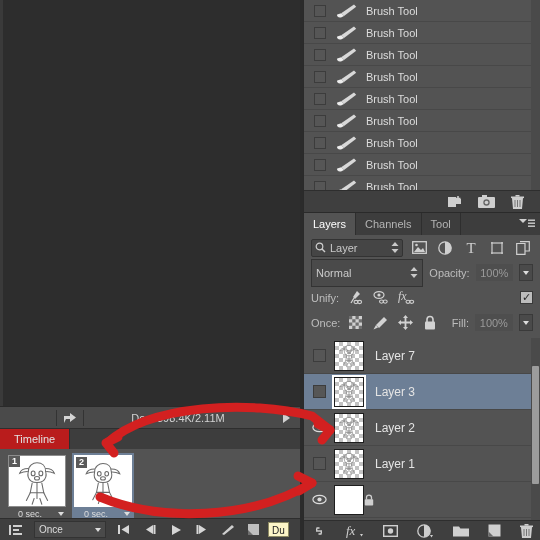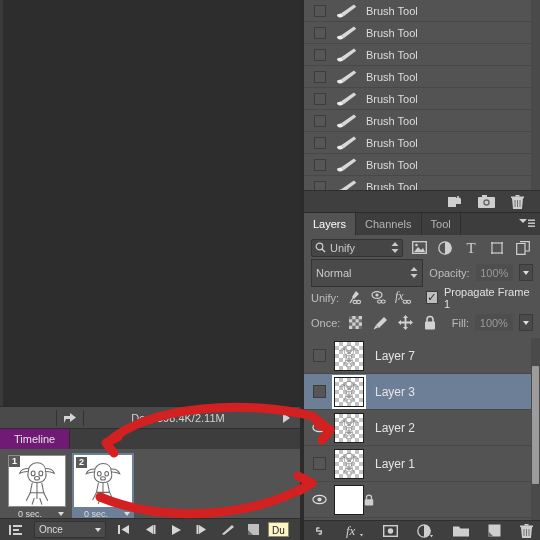--- a/index.html
+++ b/index.html
@@ -32,21 +32,21 @@
   .sb-arrow{ width:28px; display:flex; align-items:center; justify-content:center; }
   .tri-r{ width:0;height:0;border-left:7px solid #d0d0d0;border-top:5px solid transparent;border-bottom:5px solid transparent; }
 
   
   .timeline{
     position:absolute; left:0; top:428px; width:300px; height:112px;
     background:#535353; border-top:1px solid #2e2e2e;
   }
   .tl-tabbar{ height:20px; background:#3d3d3d; display:flex; align-items:flex-end; }
   .tl-tab{
-    height:20px; padding:0 14px; background:#701a75; color:#e2e2e2;
+    height:20px; padding:0 14px; background:#b91c1c; color:#e2e2e2;
     font-size:11px; display:flex; align-items:center; border-right:1px solid #2e2e2e;
   }
   .tl-frames{
     position:absolute; top:20px; left:0; right:0; height:68px;
     background:#535353; display:flex; align-items:flex-start; padding:4px 0 0 6px; gap:4px;
   }
   .frame{ width:62px; padding:2px 2px 0 2px; }
   .frame.sel{ background:#6d7f96; }
   .frame-thumb{
     position:relative; width:58px; height:52px; background:#fff;
@@ -453,21 +453,21 @@
         </svg>
       </div>
     </div>
 
     <div class="row filter-row">
       <div class="kind-sel">
         <svg width="11" height="11" viewBox="0 0 11 11">
           <circle cx="4.5" cy="4.5" r="3.3" stroke="#cfcfcf" stroke-width="1.2" fill="none"></circle>
           <path d="M7 7 L10 10" stroke="#cfcfcf" stroke-width="1.4"></path>
         </svg>
-        <span style="flex:1">Unify</span>
+        <span style="flex:1">Layer</span>
         <svg width="8" height="11" viewBox="0 0 8 11">
           <g fill="#cacaca">
               <path d="M4 0 L7.5 4 L0.5 4 Z"></path>
               <path d="M4 11 L0.5 7 L7.5 7 Z"></path>
             </g>
         </svg>
       </div>
       <div class="ficon">
         <svg width="15" height="13" viewBox="0 0 15 13">
             <rect x="0.7" y="0.7" width="13.6" height="11.6" stroke="#cfcfcf" stroke-width="1.3" fill="none"></rect>
@@ -545,21 +545,20 @@
         <svg width="18" height="15" viewBox="0 0 18 15">
           <text x="0" y="10" font-family="Liberation Serif, serif" font-style="italic" font-size="12" fill="#d2d2d2">fx</text>
           <g stroke="#cfcfcf" stroke-width="1.1" fill="none">
               <ellipse cx="10" cy="11.8" rx="2" ry="1.6"></ellipse>
               <ellipse cx="13.7" cy="11.8" rx="2" ry="1.6"></ellipse>
             </g>
         </svg>
       </div>
       <div style="flex:1"></div>
       <div class="chk">✓</div>
-      <span class="lbl" style="color:#e0e0e0">Propagate Frame 1</span>
     </div>
 
     <div class="row">
       <span class="lbl">Once:</span>
       <div class="ficon">
         <svg width="13" height="13" viewBox="0 0 13 13">
           <rect width="13" height="13" fill="#cfcfcf"></rect>
           <g fill="#6e6e6e">
               <rect x="0" y="0" width="3.25" height="3.25"></rect>
               <rect x="6.5" y="0" width="3.25" height="3.25"></rect>

